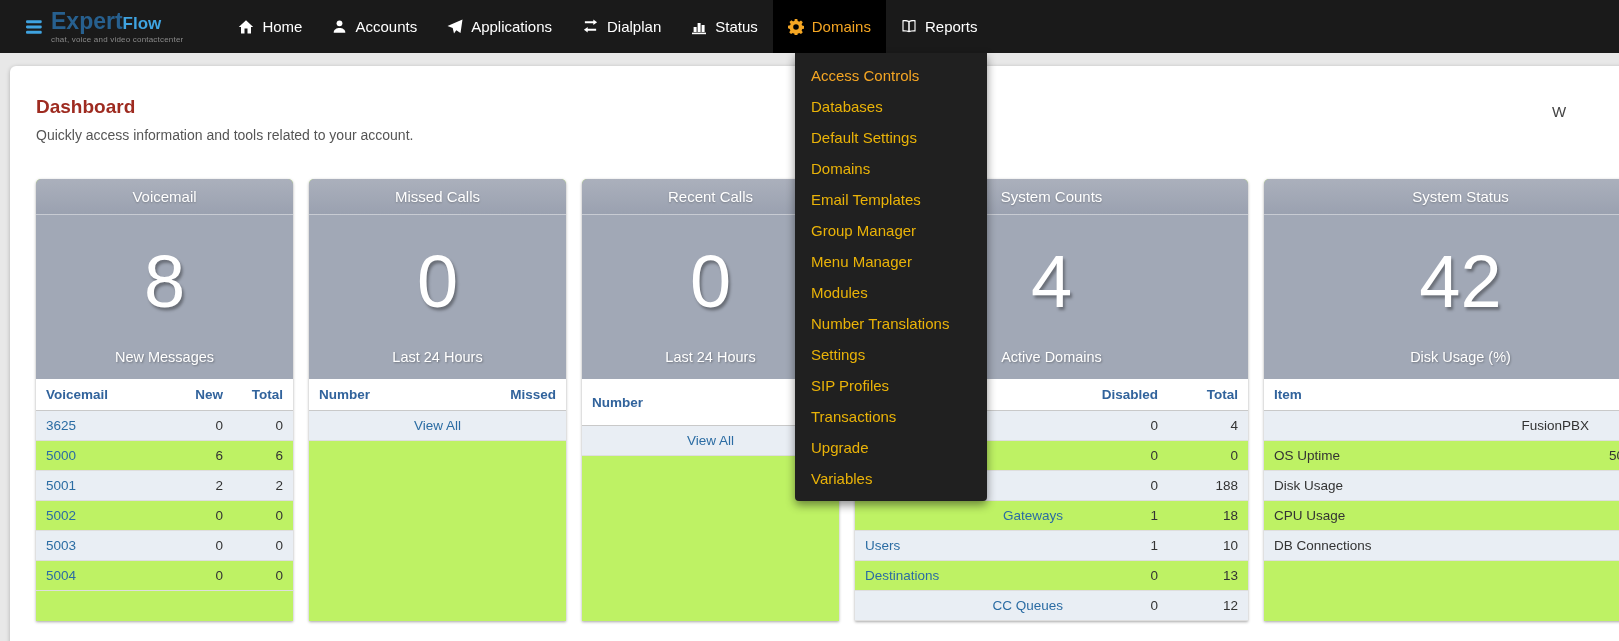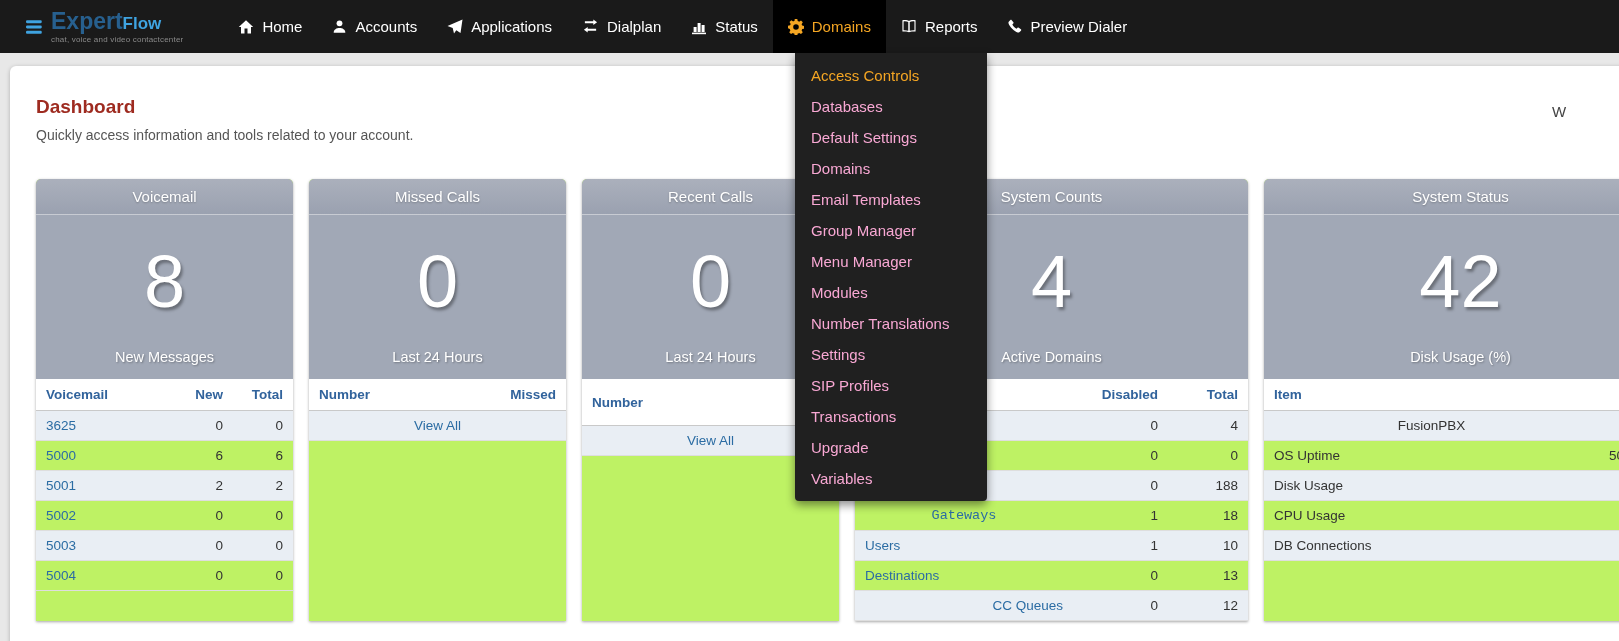--- a/index.html
+++ b/index.html
@@ -17,21 +17,21 @@
   .lt2{color:var(--brand-light-blue,#3fa3e0);font-size:17px;font-weight:bold}
   .tagline{color:#8a8a8a;font-size:8px;margin-top:2px;letter-spacing:.2px;white-space:nowrap}
   .nav-items{display:flex;align-items:stretch;height:100%;margin-left:40px}
   .nav-item{display:flex;align-items:center;gap:8px;padding:0 15px;color:#fff;font-size:15px;cursor:pointer;white-space:nowrap}
   .nav-item.active{background:#000;color:var(--accent-orange,#f5a623)}
   .nav-ic svg{display:block;fill:currentColor}
   .nav-right{position:absolute;left:1648px;top:17px;color:#fff;font-size:15px;white-space:nowrap}
 
   
   .dropdown{position:absolute;left:795px;top:53px;width:192px;background:#202020;z-index:50;padding:7px 0;border-radius:0 0 4px 4px;box-shadow:0 4px 10px rgba(0,0,0,.45)}
-  .dd-item{padding:6px 16px;font-size:15px;line-height:19px;color:#f9a8d4;cursor:pointer;white-space:nowrap}
+  .dd-item{padding:6px 16px;font-size:15px;line-height:19px;color:#eab308;cursor:pointer;white-space:nowrap}
   .dd-item.active{color:var(--accent-orange,#f5a623)}
 
   
   .panel{position:absolute;left:10px;top:66px;width:1660px;height:700px;background:#fff;border-radius:6px 6px 0 0;box-shadow:0 1px 4px rgba(0,0,0,.25);padding:30px 0 0 26px}
   .welcome{position:absolute;left:1542px;top:37px;color:#444;font-size:15px;white-space:nowrap}
   .page-title{color:var(--title-red,#9e2b20);font-size:19px;font-weight:bold}
   .page-subtitle{color:#555;font-size:14px;margin-top:9px}
 
   
   .cards{display:flex;gap:16px;margin-top:36px;align-items:stretch}
@@ -121,28 +121,20 @@
     <span class="nav-label">Domains</span>
   </div>
         <div class="nav-item">
     <span class="nav-ic">
             <svg viewBox="0 0 16 16" width="16" height="15">
               <path d="M8 2.2C6.5 1.1 4 .9 1 1.3v12.1c3-.4 5.5-.2 7 .8 1.5-1 4-1.2 7-.8V1.3c-3-.4-5.5-.2-7 .9zM7.2 12.6c-1.3-.6-3-.8-5-.7V2.6c2-.2 3.7 0 5 .6zm6.6-.7c-2-.1-3.7.1-5 .7V3.2c1.3-.6 3-.8 5-.6z"></path>
             </svg>
           </span>
     <span class="nav-label">Reports</span>
   </div>
-        <div class="nav-item">
-    <span class="nav-ic">
-            <svg viewBox="0 0 16 16" width="15" height="15">
-              <path d="M3.6 1.1c.4-.4 1-.3 1.4.1l1.8 2.2c.3.4.3 1-.1 1.4l-1 1c.7 1.6 2.9 3.8 4.5 4.5l1-1c.4-.4 1-.4 1.4-.1l2.2 1.8c.5.4.5 1 .1 1.4l-1.5 1.5c-.5.5-1.2.7-1.9.5C7.6 13.2 2.8 8.4 1.6 4.5c-.2-.7 0-1.4.5-1.9z"></path>
-            </svg>
-          </span>
-    <span class="nav-label">Preview Dialer</span>
-  </div>
       </div>
     <div class="nav-right">19</div>
   </nav>
 
   <div class="dropdown">
       <div class="dd-item active">Access Controls</div>
       <div class="dd-item">Databases</div>
       <div class="dd-item">Default Settings</div>
       <div class="dd-item">Domains</div>
       <div class="dd-item">Email Templates</div>
@@ -274,21 +266,21 @@
                 <td style="text-align: left;"><a href="#">Devices</a></td>
                 <td style="text-align: right;">0</td>
                 <td style="text-align: right;">0</td>
               </tr>
               <tr>
                 <td style="text-align: left;"><a href="#">Extensions</a></td>
                 <td style="text-align: right;">0</td>
                 <td style="text-align: right;">188</td>
               </tr>
               <tr>
-                <td style="text-align: center; font-family: Liberation Mono, monospace;"><a href="#">Gateways</a></td>
+                <td style="text-align: right;"><a href="#">Gateways</a></td>
                 <td style="text-align: right;">1</td>
                 <td style="text-align: right;">18</td>
               </tr>
               <tr>
                 <td style="text-align: left;"><a href="#">Users</a></td>
                 <td style="text-align: right;">1</td>
                 <td style="text-align: right;">10</td>
               </tr>
               <tr>
                 <td style="text-align: left;"><a href="#">Destinations</a></td>
@@ -311,21 +303,21 @@
     </div>
     <table class="card-table">
       <thead>
               <tr>
                 <th style="text-align: left; width: 335px;">Item</th>
                 <th style="text-align: left;"></th>
               </tr>
             </thead>
       <tbody>
               <tr>
-                <td style="text-align: center; margin-top: 11px;">FusionPBX</td>
+                <td style="text-align: right; margin-top: 11px;">FusionPBX</td>
                 <td style="text-align: left;"></td>
               </tr>
               <tr>
                 <td style="text-align: left;">OS Uptime</td>
                 <td style="text-align: left;">50</td>
               </tr>
               <tr>
                 <td style="text-align: left;">Disk Usage</td>
                 <td style="text-align: left;"></td>
               </tr>

